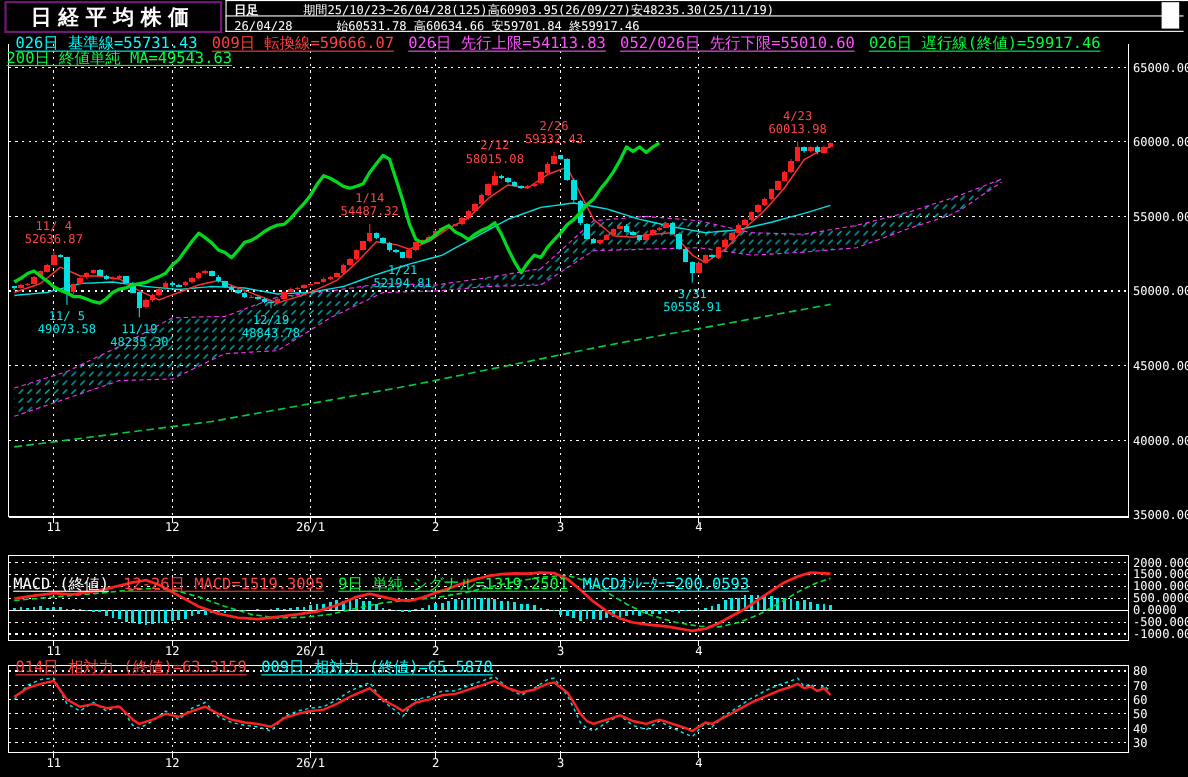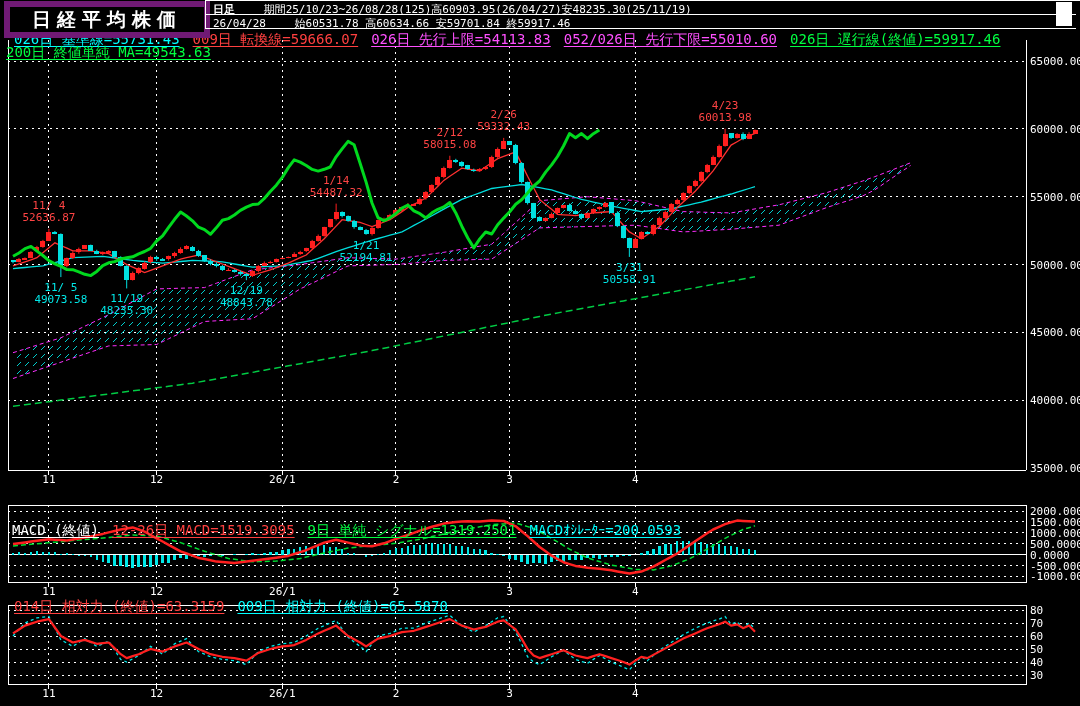--- a/index.html
+++ b/index.html
@@ -1,28 +1,28 @@
 <!DOCTYPE html>
 <html><head>
 <meta charset="utf-8">
 <style>
   html,body{margin:0;padding:0;background:#000;}
   .screen{position:relative;width:1080px;height:706px;background:#000;overflow:hidden;
           font-family:"DejaVu Sans Mono","DejaVu Sans",monospace;}
   #chart-svg{position:absolute;left:0;top:0;z-index:1;}
   svg text{font-family:"DejaVu Sans Mono","DejaVu Sans",monospace;}
   .hdr{position:absolute;z-index:3;}
-  .title-box{left:4px;top:1px;width:194px;height:25px;border:6px solid #701a75;
+  .title-box{left:4px;top:1px;width:194px;height:25px;border:2px solid #701a75;
              display:flex;align-items:center;justify-content:center;background:#000;text-align:center;}
   .title-box span{font-size:19px;font-weight:bold;letter-spacing:6px;color:#fff;white-space:nowrap;}
   .hline{background:#fff;height:1px;position:absolute;z-index:3;}
   .vline{background:#fff;width:1px;position:absolute;z-index:3;}
   .hdr-row{position:absolute;z-index:3;font-size:11px;color:#fff;white-space:nowrap;}
-  .hdr-row .tf{margin-right:22px;font-weight:bold;}
-  .hdr-row .dt{margin-right:22px;}
+  .hdr-row .tf{margin-right:34px;font-weight:bold;}
+  .hdr-row .dt{margin-right:33px;}
   .hdr-block{position:absolute;left:1056px;top:2px;width:16px;height:24px;background:#fff;z-index:3;}
   .legend{position:absolute;z-index:2;white-space:nowrap;font-size:14px;}
   .legend .lg{margin-right:13px;text-decoration:underline;text-underline-offset:2px;}
   #legend-main1{left:14px;top:31px;}
   #legend-main2{left:6px;top:44px;}
   #legend-macd{left:12px;top:522px;}
   #legend-rsi{left:14px;top:598px;}
 </style>
 </head>
 <body>
@@ -543,21 +543,21 @@
       <rect x="8" y="605" width="1018" height="79" fill="transparent"></rect>
     </svg>
 
   <div class="hdr title-box">
     <span>日経平均株価</span>
   </div>
   <div class="hline" style="left:205px;top:0;width:875px;"></div>
   <div class="vline" style="left:205px;top:0;height:29px;"></div>
   <div class="hdr-row" style="left:213px;top:2px;">
     <span class="tf">日足</span>
-    <span>期間25/10/23~26/08/28(125)高60903.95(26/04/27)安48235.30(25/11/19)</span>
+    <span>期間25/10/23~26/04/28(125)高60903.95(26/09/27)安48235.30(25/11/19)</span>
   </div>
   <div class="hline" style="left:205px;top:14px;width:871px;"></div>
   <div class="hdr-row" style="left:213px;top:16px;">
     <span class="dt">26/04/28</span>
     <span>始60531.78 高60634.66 安59701.84 終59917.46</span>
   </div>
   <div class="hline" style="left:205px;top:28px;width:871px;"></div>
   <div class="hdr-block"></div>
 
   <div id="legend-main1" class="legend"><span class="lg" style="color: rgb(0, 255, 255);">026日 基準線=55731.43</span><span class="lg" style="color: rgb(255, 64, 64);">009日 転換線=59666.07</span><span class="lg" style="color: rgb(255, 80, 255);">026日 先行上限=54113.83</span><span class="lg" style="color: rgb(255, 80, 255);">052/026日 先行下限=55010.60</span><span class="lg" style="color: rgb(0, 255, 65);">026日 遅行線(終値)=59917.46</span></div>

